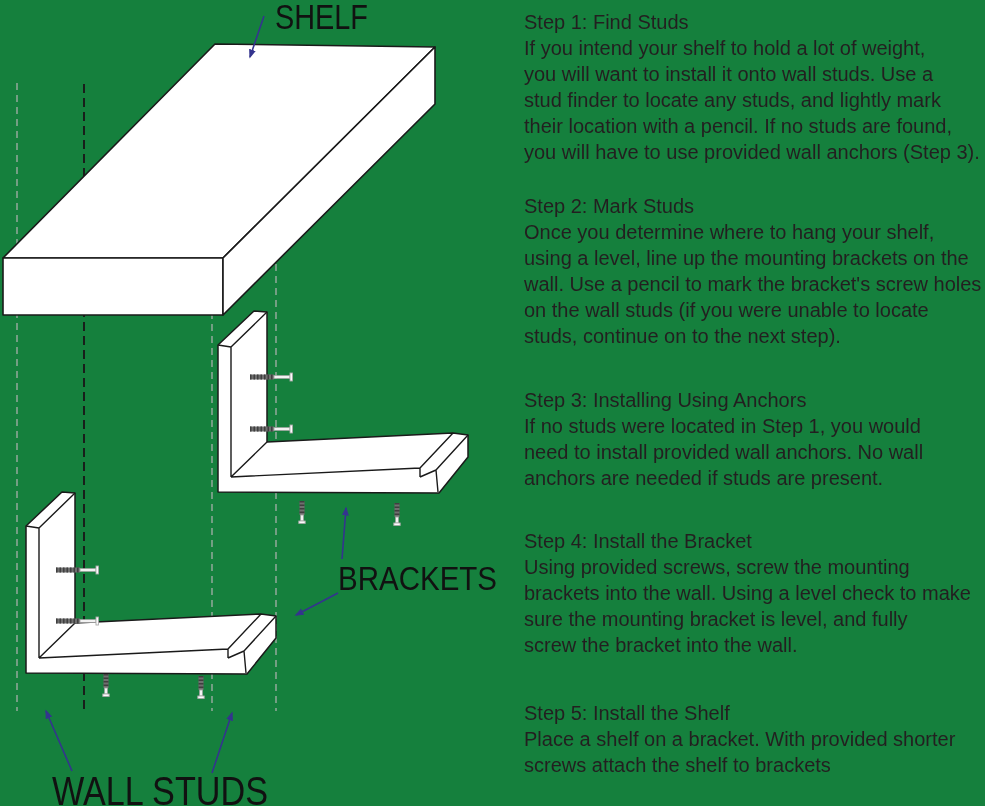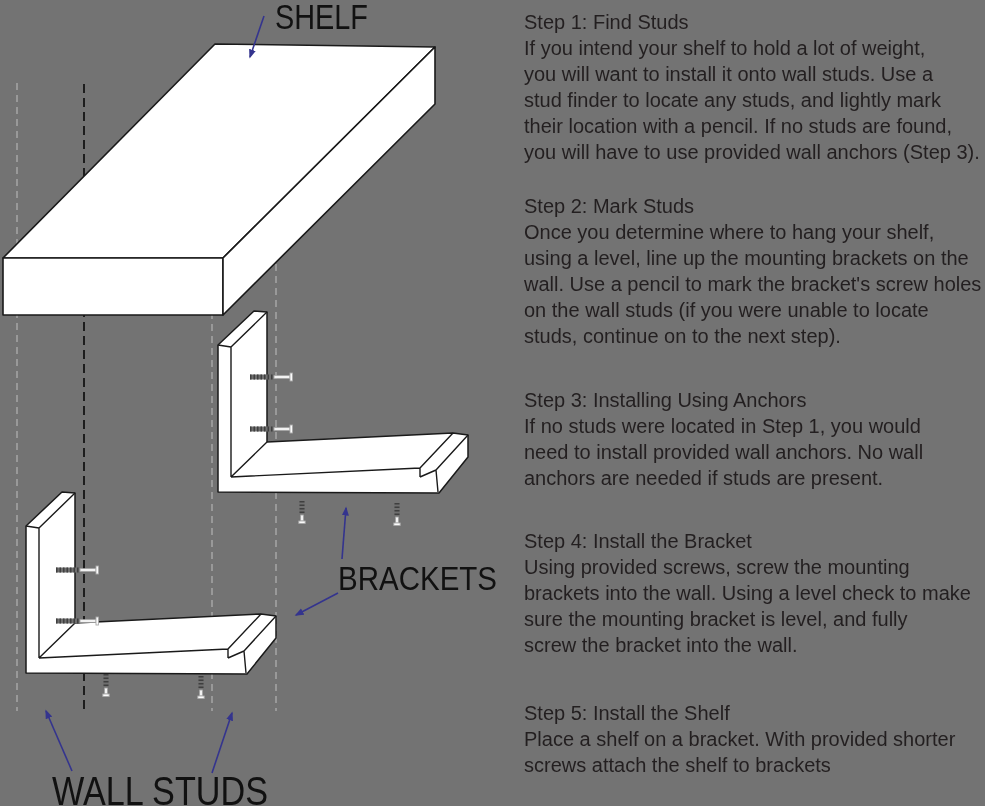--- a/index.html
+++ b/index.html
@@ -1,16 +1,16 @@
 <!DOCTYPE html>
 <html><head>
 <meta charset="utf-8">
 <style>
   html,body{margin:0;padding:0;background:#fff;}
-  .canvas{position:relative;width:985px;height:806px;background:#737373;overflow:hidden;
+  .canvas{position:relative;width:985px;height:806px;background:#15803d;overflow:hidden;
           font-family:"Liberation Sans",sans-serif;}
   .diagram-svg{position:absolute;left:0;top:0;}
   .steps{position:absolute;left:524px;top:9px;width:465px;
          font-size:20px;line-height:26px;color:#231f20;}
   .step{margin:0 0 36px 0;}
   .step:nth-of-type(1){margin-bottom:28px;}
   .step:nth-of-type(2){margin-bottom:38px;}
   .step:nth-of-type(3){margin-bottom:37px;}
   .step:nth-of-type(4){margin-bottom:42px;}
   .step-title{white-space:pre-line;}

